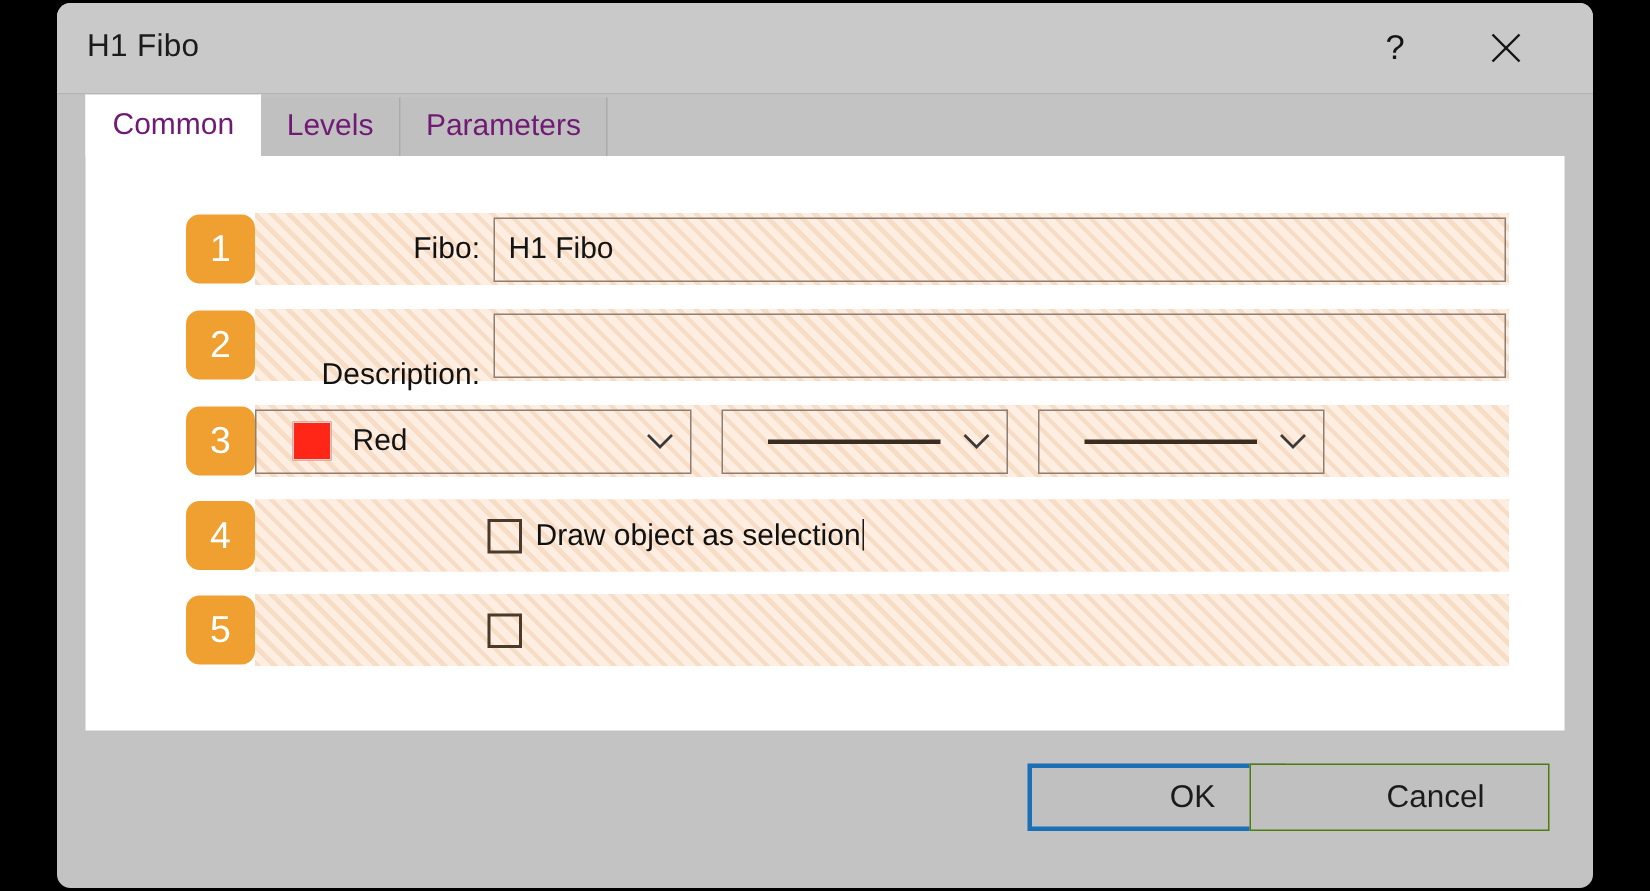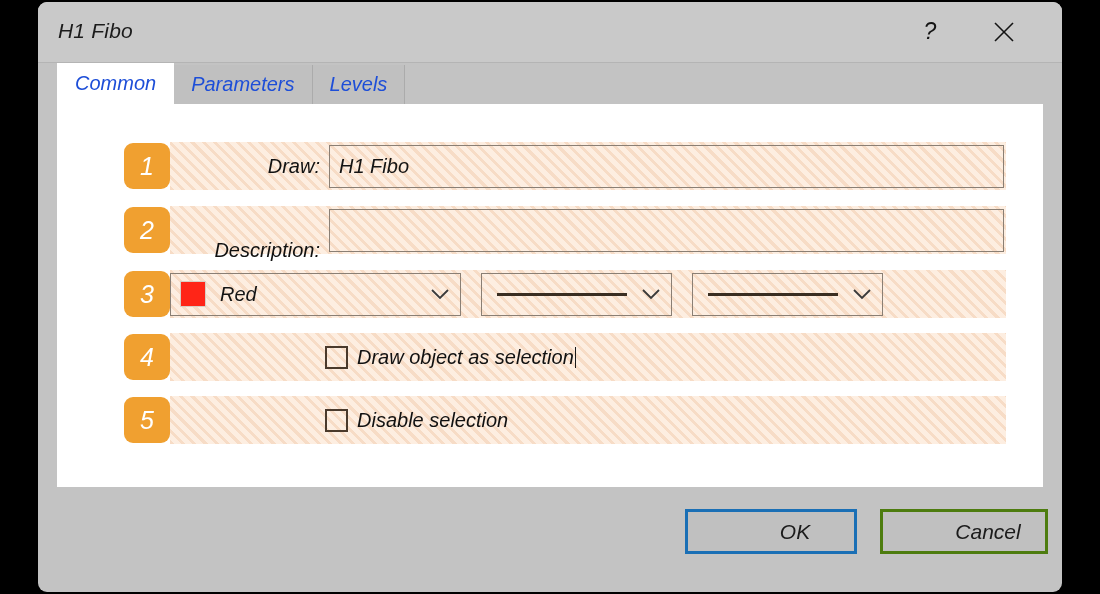--- a/index.html
+++ b/index.html
@@ -26,21 +26,20 @@
   .dialog {
     position: absolute;
     left: 38px;
     top: 2px;
     width: 1024px;
     height: 590px;
     background: #c3c3c3;
     border-radius: 9px 9px 9px 9px;
     box-sizing: border-box;
     overflow: hidden;
-    font-style: italic;
   }
 
   
   .titlebar {
     position: relative;
     height: 60px;
     background: #c9c9c9;
     border-bottom: 1px solid #b4b4b4;
   }
   .title-text {
@@ -76,21 +75,21 @@
     display: flex;
     align-items: flex-end;
     box-sizing: border-box;
   }
   .tab {
     height: 39px;
     padding: 0 17px;
     display: flex;
     align-items: center;
     font-size: 20px;
-    color: #1d4ed8;
+    color: #701a75;
     background: #c0c0c0;
     border-left: 1px solid #ababab;
     border-right: 1px solid #ababab;
     box-sizing: border-box;
     white-space: nowrap;
     cursor: default;
     margin-top: 32px;
   }
   .tab + .tab { margin-left: -1px; }
   .tab.active {
@@ -182,21 +181,21 @@
   .row.r2 .textbox { flex: 1 1 auto; margin-right: 2px; }
 
   
   .combo {
     height: 43px;
     border: 1px solid #8a7f74;
     background: transparent;
     display: flex;
     align-items: center;
     box-sizing: border-box;
-    padding: 0 10px 0 9px;
+    padding: 0 10px 0 24px;
     cursor: default;
   }
   .combo.style-combo { flex: 0 0 291px; }
   .combo.line-combo  { flex: 0 0 191px; margin-left: 20px; }
 
   .swatch {
     width: 26px;
     height: 26px;
     background: #ff2517;
     border: 1px solid #d9cfc4;
@@ -270,23 +269,23 @@
     box-sizing: border-box;
     cursor: default;
     padding-left: 48px;
   }
   .btn.ok {
     right: 205px;
     width: 172px;
     border: 3px solid #1a6fb5;
   }
   .btn.cancel {
-    right: 14px;
-    width: 168px;
-    border: 3px solid #4d7c0f;
+    right: 29px;
+    width: 200px;
+    border: 1px solid #4d7c0f;
   }
 </style>
 </head>
 <body>
 
 <div class="screen">
   <div class="dialog">
 
     <div class="titlebar">
       <div class="title-text">H1 Fibo</div>
@@ -296,30 +295,30 @@
       <div class="title-btn close">
         <svg width="22" height="22" viewBox="0 0 22 22">
           <line x1="2" y1="2" x2="20" y2="20" stroke="#141414" stroke-width="1.6"></line>
           <line x1="20" y1="2" x2="2" y2="20" stroke="#141414" stroke-width="1.6"></line>
         </svg>
       </div>
     </div>
 
     <div class="tabstrip">
       <div class="tab active">Common</div>
+      <div class="tab">Levels</div>
       <div class="tab">Parameters</div>
-      <div class="tab">Levels</div>
     </div>
 
     <div class="panel">
 
       <div class="row r1">
         <div class="badge">1</div>
         <div class="band">
-          <div class="field-label">Draw:</div>
+          <div class="field-label">Fibo:</div>
           <div class="textbox">H1 Fibo</div>
         </div>
       </div>
 
       <div class="row r2">
         <div class="badge">2</div>
         <div class="band">
           <div class="field-label">Description:</div>
           <div class="textbox"></div>
         </div>
@@ -362,21 +361,20 @@
             <span class="check-label"><span>Draw object as selection</span><span class="caret"></span></span>
           </div>
         </div>
       </div>
 
       <div class="row r5">
         <div class="badge">5</div>
         <div class="band">
           <div class="check-wrap">
             <span class="checkbox"></span>
-            <span class="check-label">Disable selection</span>
           </div>
         </div>
       </div>
 
     </div>
 
     <div class="footer">
       <div class="btn ok">OK</div>
       <div class="btn cancel">Cancel</div>
     </div>

